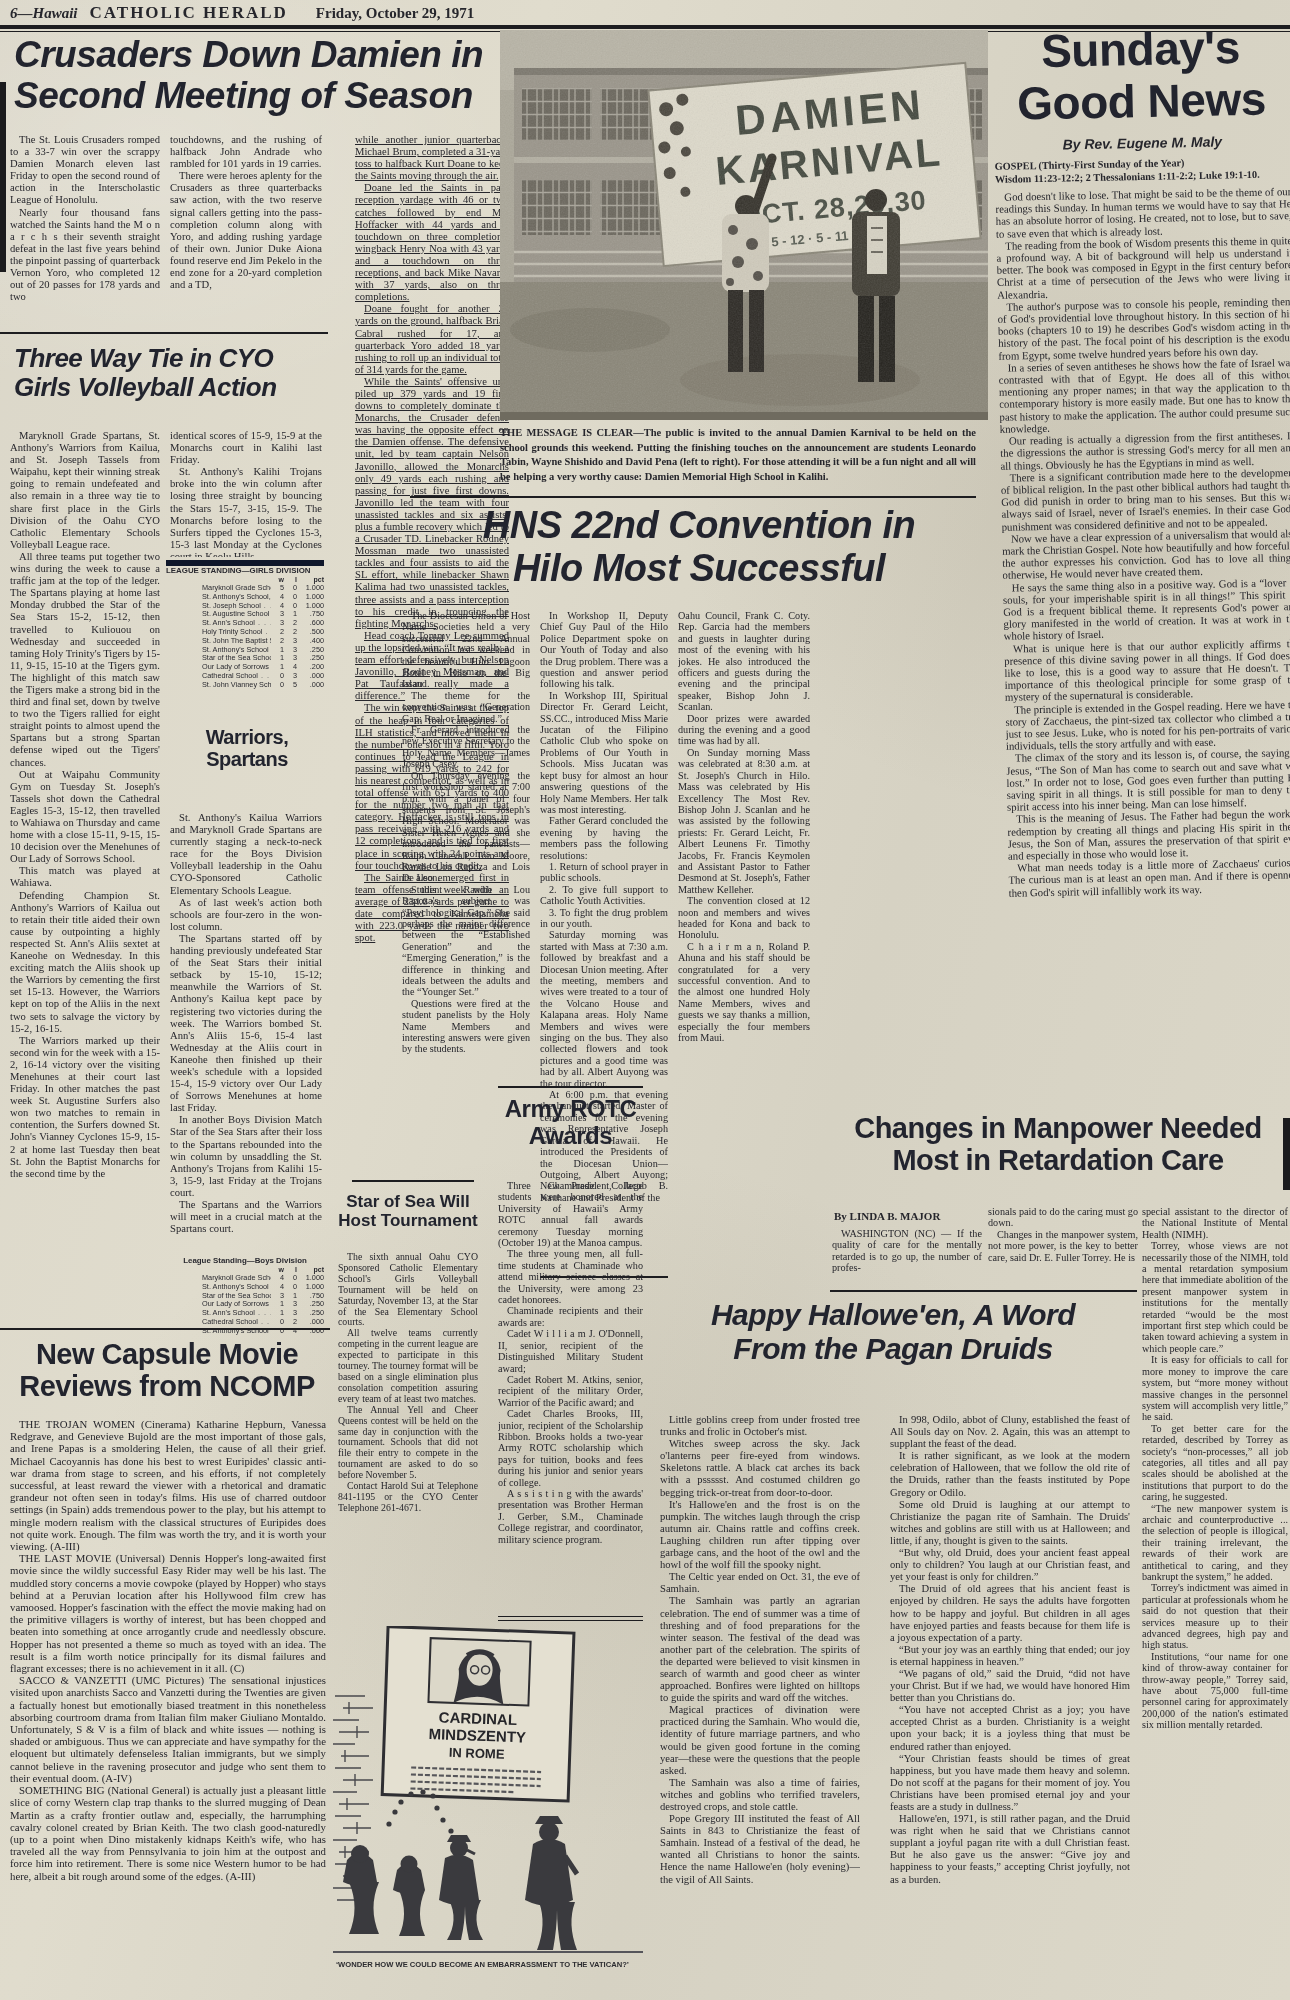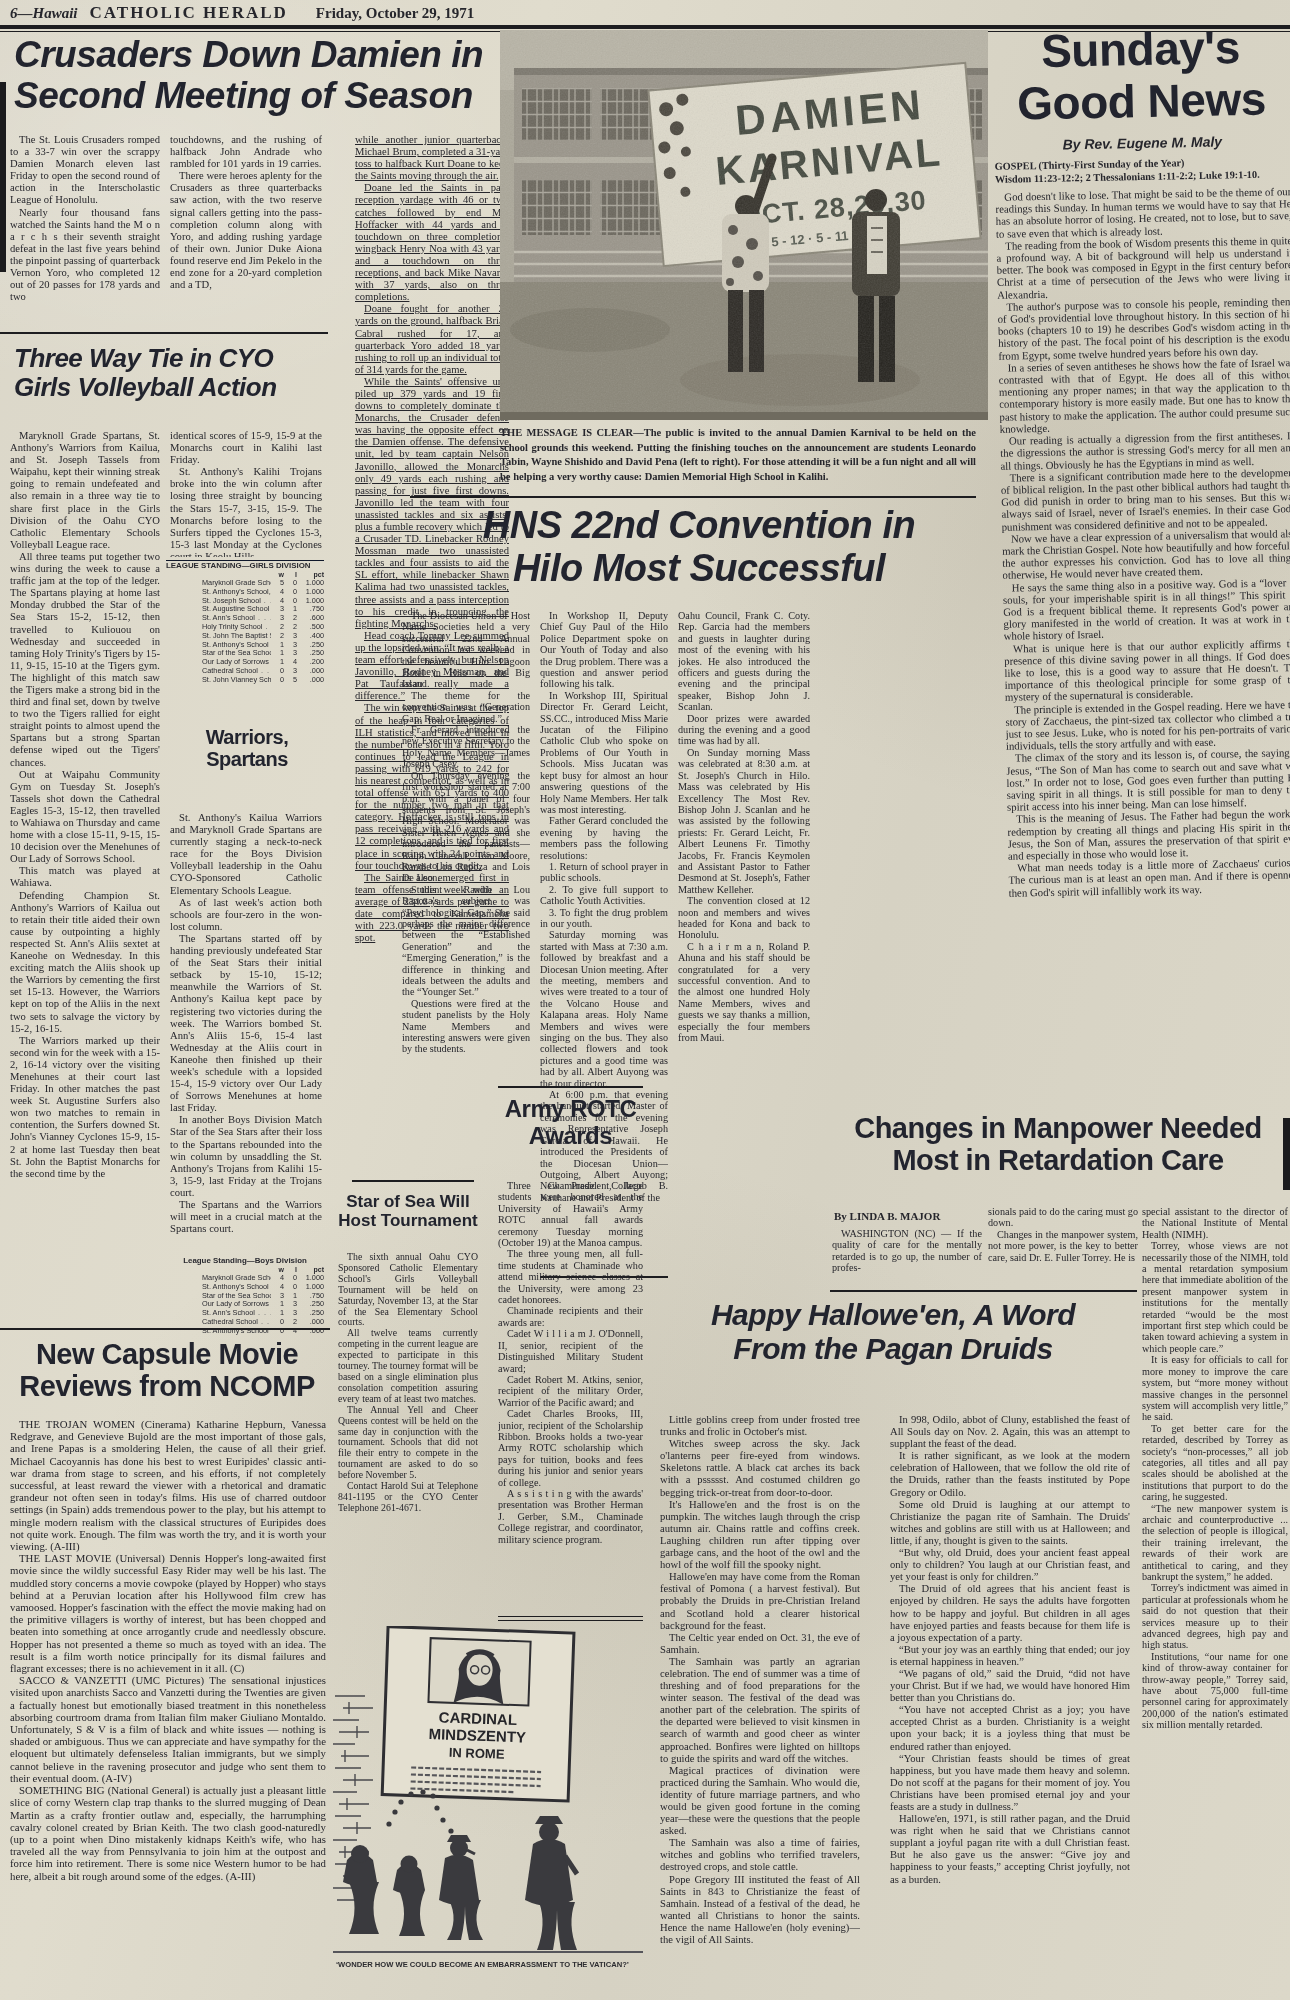--- a/index.html
+++ b/index.html
@@ -27,21 +27,21 @@
   .ctr{text-align:center;}
   
   .bt{font-size:10.6px;line-height:12.1px;text-align:justify;overflow:hidden;}
   .bt p{margin:0;text-indent:9px;}
   .bt-sm{font-size:10.2px;line-height:11.4px;}
   .bt-xs{font-size:9.8px;line-height:10.9px;}
   .bt-wide{font-size:10.8px;line-height:12.2px;}
   .noindent p:first-child{text-indent:0;}
   
   .standings{font-family:"Liberation Sans", sans-serif;color:#2a2a30;overflow:hidden;}
-  .standings .ttl{font-size:7.9px;font-weight:bold;line-height:10px;border-top:1px solid #0f172a;}
+  .standings .ttl{font-size:7.9px;font-weight:bold;line-height:10px;border-top:6px solid #0f172a;}
   .thead{display:flex;justify-content:flex-end;font-size:7px;font-weight:bold;line-height:8px;}
   .thead span.hw{width:13px;text-align:right;}
   .thead span.hp{width:27px;text-align:right;}
   .trow{display:flex;font-size:7.3px;line-height:8.8px;padding-left:36px;}
   .trow .c0{flex:1;white-space:nowrap;overflow:hidden;}
   .trow .c0::after{content:" . . . . . . . . . . . . . . . . . . . . . . . . . .";letter-spacing:1px;color:#55555a;}
   .trow .c1,.trow .c2{width:13px;text-align:right;}
   .trow .c3{width:27px;text-align:right;}
   .caption{font-weight:bold;font-size:10.5px;line-height:14.5px;text-align:justify;}
   .byline{font-family:"Liberation Sans", sans-serif;font-weight:bold;font-style:italic;}
@@ -488,21 +488,20 @@
       <p>Institutions, “our name for one kind of throw-away container for throw-away people,” Torrey said, have about 75,000 full-time personnel caring for approximately 200,000 of the nation's estimated six million mentally retarded.</p>
     </div>
   <div class="rule" style="left:830px;top:1290px;width:307px;height:2px;"></div>
 
   <div class="abs hl it ctr" style="left:658px;top:1298px;width:470px;font-size:30px;">Happy Hallowe'en, A Word
 From the Pagan Druids</div>
   <div class="abs bt" style="left:660px;top:1414px;width:200px;height:580px;">
       <p>Little goblins creep from under frosted tree trunks and frolic in October's mist.</p>
       <p>Witches sweep across the sky. Jack o'lanterns peer fire-eyed from windows. Skeletons rattle. A black cat arches its back with a pssssst. And costumed children go begging trick-or-treat from door-to-door.</p>
       <p>It's Hallowe'en and the frost is on the pumpkin. The witches laugh through the crisp autumn air. Chains rattle and coffins creek. Laughing children run after tipping over garbage cans, and the hoot of the owl and the howl of the wolf fill the spooky night.</p>
-      <p>Hallowe'en may have come from the Roman festival of Pomona ( a harvest festival). But probably the Druids in pre-Christian Ireland and Scotland hold a clearer historical background for the feast.</p>
       <p>The Celtic year ended on Oct. 31, the eve of Samhain.</p>
       <p>The Samhain was partly an agrarian celebration. The end of summer was a time of threshing and of food preparations for the winter season. The festival of the dead was another part of the celebration. The spirits of the departed were believed to visit kinsmen in search of warmth and good cheer as winter approached. Bonfires were lighted on hilltops to guide the spirits and ward off the witches.</p>
       <p>Magical practices of divination were practiced during the Samhain. Who would die, identity of future marriage partners, and who would be given good fortune in the coming year—these were the questions that the people asked.</p>
       <p>The Samhain was also a time of fairies, witches and goblins who terrified travelers, destroyed crops, and stole cattle.</p>
       <p>Pope Gregory III instituted the feast of All Saints in 843 to Christianize the feast of Samhain. Instead of a festival of the dead, he wanted all Christians to honor the saints. Hence the name Hallowe'en (holy evening)—the vigil of All Saints.</p>
     </div>
   <div class="abs bt" style="left:890px;top:1414px;width:240px;height:580px;">
       <p>In 998, Odilo, abbot of Cluny, established the feast of All Souls day on Nov. 2. Again, this was an attempt to supplant the feast of the dead.</p>
       <p>It is rather significant, as we look at the modern celebration of Halloween, that we follow the old rite of the Druids, rather than the feasts instituted by Pope Gregory or Odilo.</p>
       <p>Some old Druid is laughing at our attempt to Christianize the pagan rite of Samhain. The Druids' witches and goblins are still with us at Halloween; and little, if any, thought is given to the saints.</p>

